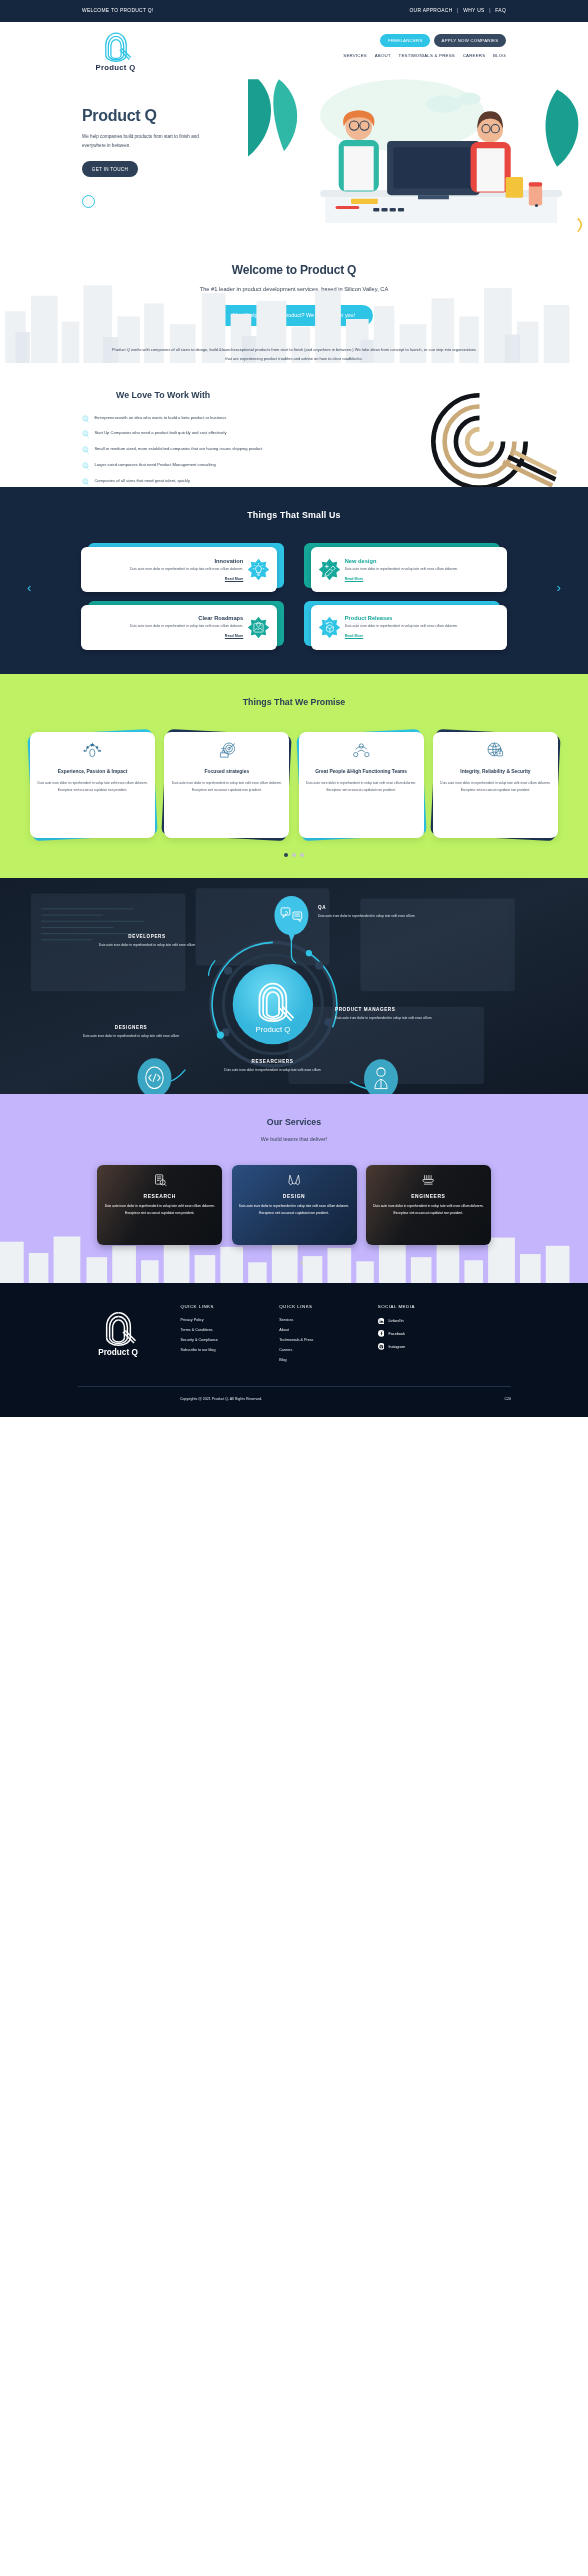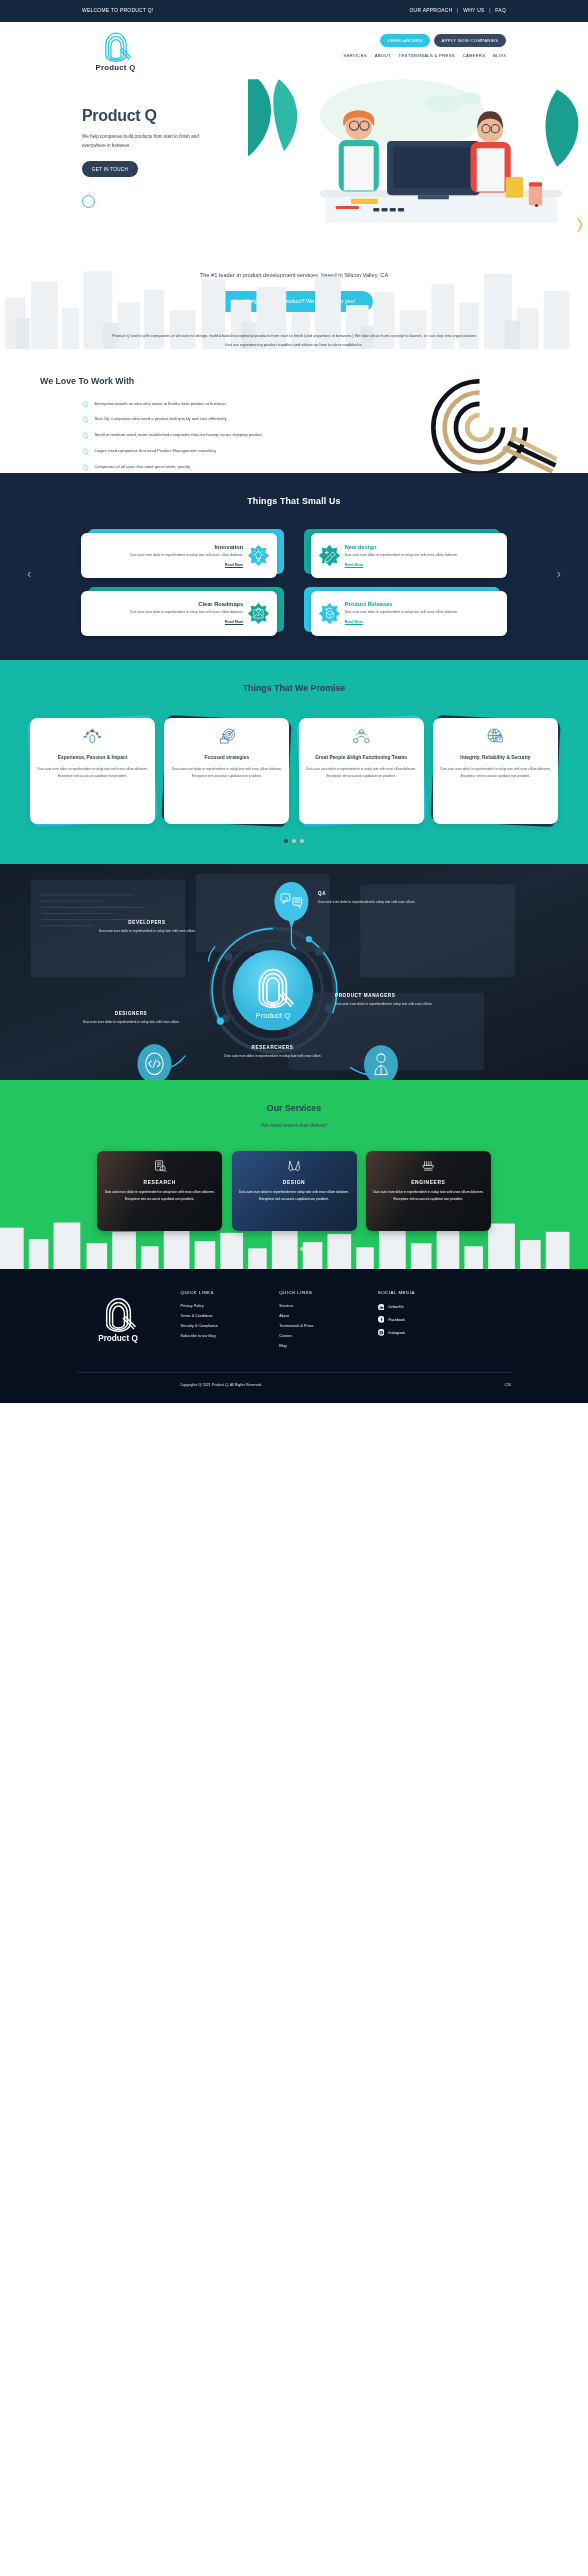--- a/index.html
+++ b/index.html
@@ -66,21 +66,21 @@
   }
   .welcome-body {
     position:relative; z-index:2; width:371px; margin:19.6px auto 0 auto;
     font-size:4px; line-height:2.25; color:#3a4657;
   }
   .skyline { position:absolute; left:0; bottom:0; width:588px; height:88px; z-index:1; }
 
   
   .lovework { position:relative; background:#fff; padding:27px 0 29px 0; overflow:hidden; height:124px;}
   .lw-inner { position:relative; width:588px; }
-  .lw-title { font-size:8.8px; font-weight:700; color:#2e4057; margin-left:40px;}
+  .lw-title { font-size:8.8px; font-weight:700; color:#2e4057; margin-left:116px;}
   .lw-list { margin:14.4px 0 0 82px; width:268px; }
   .lw-item { display:flex; align-items:flex-start; gap:5.2px; margin-bottom:7.7px; }
   .lw-q { flex:0 0 7.2px; }
   .lw-text { font-size:4.1px; line-height:1.65; color:#3a4657; }
   .lw-art { position:absolute; right:31px; top:-5.2px; width:155px; height:118px; }
 
   
   .excite { background:#15263f; padding:23px 0 28px 0; position:relative; }
   .excite h2 { text-align:center; color:#fff; font-size:8.8px; font-weight:700; letter-spacing:0.2px;}
   .excite-grid {
@@ -99,21 +99,21 @@
   .ecard.rev .ecard-txt { text-align:left; padding-right:0; padding-left:4.1px; order:2;}
   .ecard.rev .ecard-icon { order:1; }
   .ecard h3 { font-size:5.7px; font-weight:700; margin-bottom:2.6px;}
   .ecard p { font-size:3.4px; line-height:1.75; color:#4a5464; }
   .ecard .read { font-size:3.6px; font-weight:700; margin-top:3.1px; display:inline-block;}
   .ecard-icon { width:23px; height:23px; flex:0 0 23px;}
   .arrow-l, .arrow-r { position:absolute; top:50%; font-size:13.4px; color:#2ec4e6; font-weight:300;}
   .arrow-l { left:27px; } .arrow-r { right:27px; }
 
   
-  .promise { background:#14b8a6; padding:23px 0 20.6px 0; }
+  .promise { background:#bef264; padding:23px 0 20.6px 0; }
   .promise h2 { text-align:center; font-size:8.8px; font-weight:700; color:#2e4057;}
   .pgrid { display:flex; gap:9.3px; justify-content:center; margin-top:25px; }
   .pcard-wrap { position:relative; width:125px; }
   .pcard-shadow { position:absolute; left:0; top:0; width:100%; height:100%; border-radius:7.2px; }
   .pcard {
     position:relative; background:#fff; border-radius:7.2px; padding:8.2px 7.2px 9.3px 7.2px;
     text-align:center; box-shadow:0 2.1px 7.2px rgba(0,0,0,.10); min-height:106px;
   }
   .pcard-icon { width:20.6px; height:20.6px; margin:0 auto 5.2px auto; }
   .pcard h3 { font-size:4.9px; font-weight:700; color:#2e4057; line-height:1.45; margin-bottom:5.2px;}
@@ -128,21 +128,21 @@
   .node-label { position:absolute; color:#fff; }
   .node-label h4 { font-size:4.6px; font-weight:700; letter-spacing:0.6px; margin-bottom:3.6px;}
   .node-label p { font-size:3.3px; line-height:2.0; color:#dbe2ea; }
   .nl-qa { left:318px; top:27px; width:98px; }
   .nl-dev { left:93px; top:56px; width:108px; text-align:center;}
   .nl-pm { left:335px; top:129px; width:103px; }
   .nl-des { left:77px; top:147px; width:108px; text-align:center;}
   .nl-res { left:216px; top:181px; width:113px; text-align:center;}
 
   
-  .services { position:relative; background:#22c55e; padding:23px 0 18.5px 0; overflow:hidden;}
+  .services { position:relative; background:#c4b5fd; padding:23px 0 18.5px 0; overflow:hidden;}
   .services h2 { text-align:center; font-size:8.8px; font-weight:700; color:#2e4057;}
   .services .sub { text-align:center; font-size:5.4px; color:#3a4657; margin-top:9.3px;}
   .sgrid { display:flex; gap:9.3px; justify-content:center; margin-top:23px; position:relative; z-index:2;}
   .scard {
     width:125px; height:80px; border-radius:6.2px; overflow:hidden; position:relative;
     box-shadow:0 2.1px 7.2px rgba(0,0,0,.25); color:#fff; text-align:center;
     padding:8.2px 7.2px;
   }
   .scard .sicon { width:14.4px; height:14.4px; margin:0 auto 4.1px auto; }
   .scard h3 { font-size:4.9px; font-weight:700; letter-spacing:0.6px; margin-bottom:4.6px;}
@@ -260,20 +260,21 @@
   </svg>
   <div class="hero-copy">
     <div class="hero-title">Product Q</div>
     <div class="hero-sub">We help companies build products from start to finish and everywhere in between.</div>
     <button class="hero-btn">GET IN TOUCH</button>
   </div>
   <div class="hero-ring"></div>
 </div>
 
 <div class="welcome">
+  <h2>Welcome to Product Q</h2>
   <div class="lead">The #1 leader in product development services, based in Silicon Valley, CA</div>
   <button class="cta-pill">Need help building a product?  We are here for you!</button>
   <div class="welcome-body">Product Q works with companies of all sizes to design, build &amp;launchexceptional products from start to finish (and anywhere in between.)  We take ideas from concept to launch, or can step into organizations that are experiencing product troubles and advise on how to clear roadblocks.</div>
   <svg class="skyline" viewBox="0 0 1142 170" preserveAspectRatio="none">
     <g fill="#eef1f4">
       <rect x="10" y="70" width="40" height="100"></rect>
         <rect x="60" y="40" width="52" height="130"></rect>
       <rect x="120" y="90" width="34" height="80"></rect>
         <rect x="162" y="20" width="56" height="150"></rect>
       <rect x="228" y="80" width="44" height="90"></rect>

